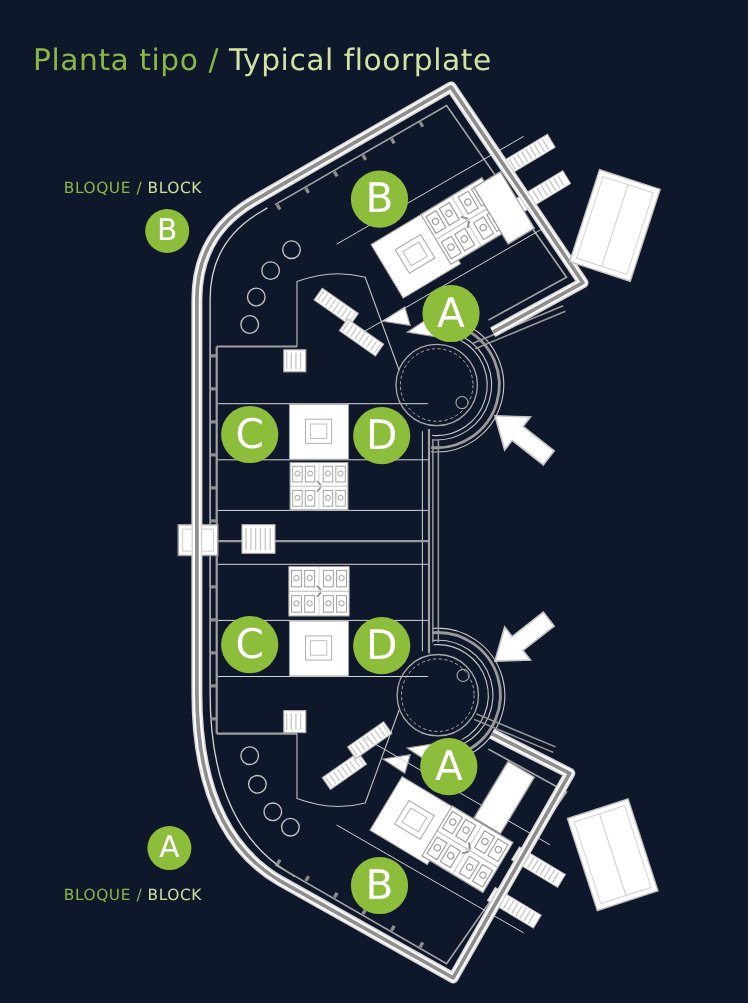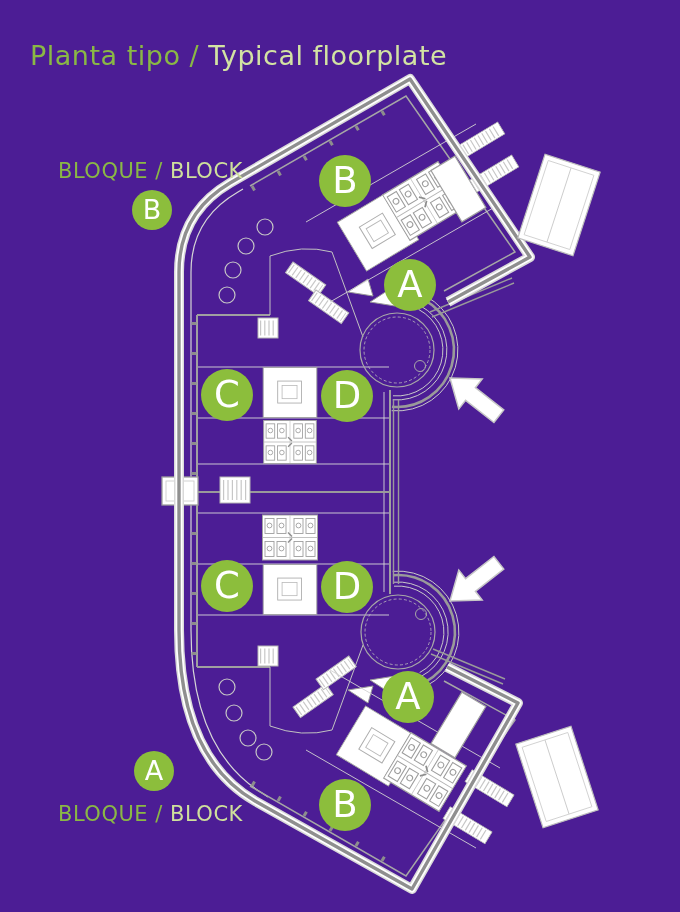--- a/index.html
+++ b/index.html
@@ -1,29 +1,29 @@
 <!DOCTYPE html>
 <html><head>
 <meta charset="utf-8">
 <style>
   html,body{margin:0;padding:0;background:#ffffff;}
   #stage{
-    position:relative;width:680px;height:912px;background:#4c1d95;overflow:hidden;
+    position:relative;width:680px;height:912px;background:#0f172a;overflow:hidden;
     font-family:"DejaVu Sans","Liberation Sans",sans-serif;
   }
   
   .title{
     position:absolute;left:30px;top:40px;font-size:27px;line-height:32px;
     letter-spacing:.5px;white-space:nowrap;
   }
   .title .primary{color:#8ab845;}
   .title .secondary{color:#d3e3a3;}
   
   .legend{
-    position:absolute;font-size:21px;line-height:26px;letter-spacing:.5px;white-space:nowrap;text-align:center;
+    position:absolute;font-size:14px;line-height:26px;letter-spacing:.5px;white-space:nowrap;text-align:center;
   }
   .legend .primary{color:#8ab845;}
   .legend .secondary{color:#cfe09c;}
   .legend-top{left:58px;top:158px;}
   .legend-bottom{left:58px;top:801px;}
   
   .badge{
     position:absolute;border-radius:50%;background:#8cbe3c;color:#ffffff;
     display:flex;align-items:center;justify-content:center;
   }

